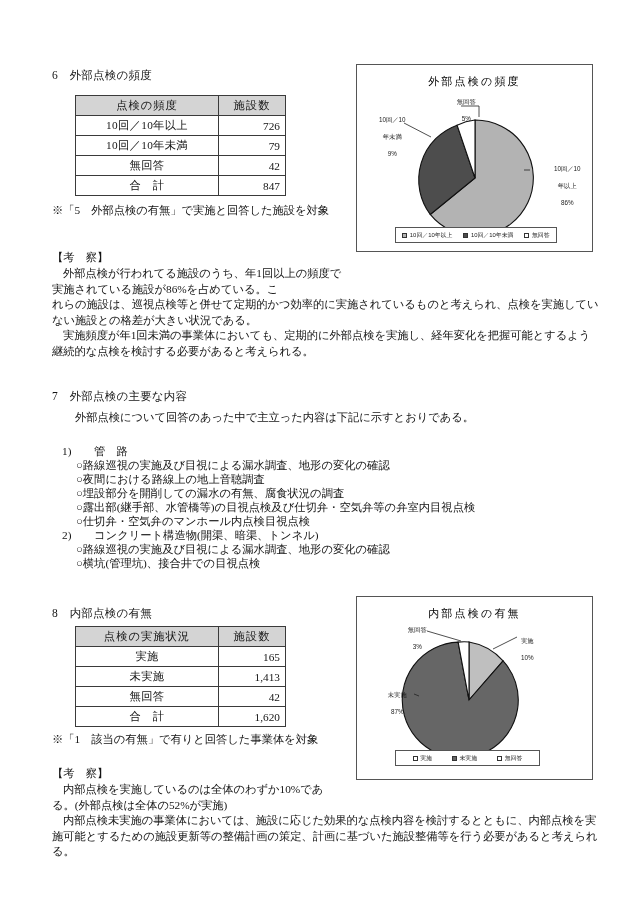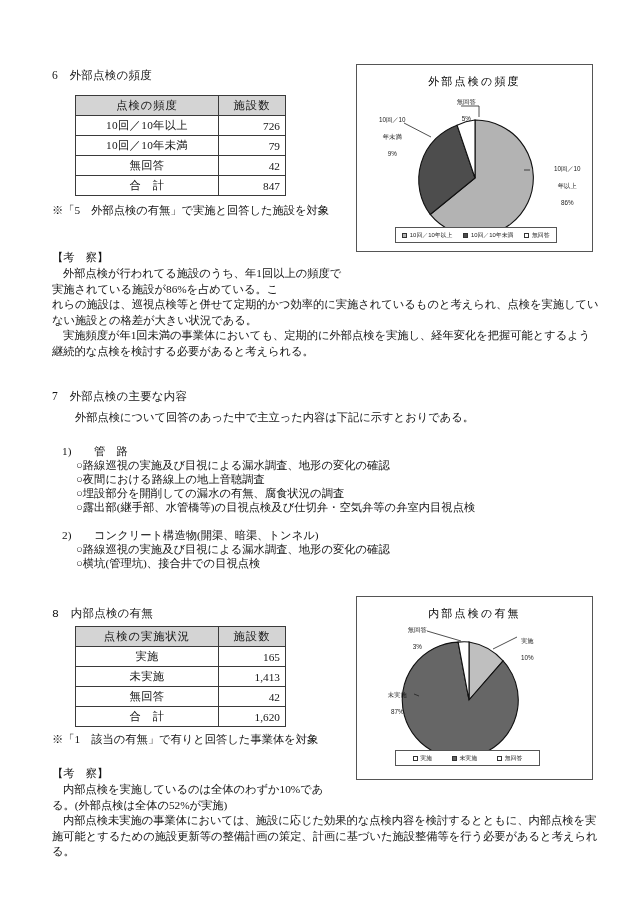--- a/index.html
+++ b/index.html
@@ -223,26 +223,27 @@
 
   <div class="sec-head" style="left:52px; top:389px;"><span>7</span>　<span>外部点検の主要な内容</span></div>
 
   <div class="para wide" style="left:75px; top:410px;">外部点検について回答のあった中で主立った内容は下記に示すとおりである。</div>
 
   <div class="list-line" style="left:62px; top:444px;"><span>1)</span>　　<span>管　路</span></div>
   <div class="list-line" style="left:76px; top:458px;">○路線巡視の実施及び目視による漏水調査、地形の変化の確認</div>
   <div class="list-line" style="left:76px; top:472px;">○夜間における路線上の地上音聴調査</div>
   <div class="list-line" style="left:76px; top:500px;">○露出部(継手部、水管橋等)の目視点検及び仕切弁・空気弁等の弁室内目視点検</div>
   <div class="list-line" style="left:76px; top:486px;">○埋設部分を開削しての漏水の有無、腐食状況の調査</div>
+  <div class="list-line" style="left:76px; top:514px;">○仕切弁・空気弁のマンホール内点検目視点検</div>
 
   <div class="list-line" style="left:62px; top:528px;"><span>2)</span>　　<span>コンクリート構造物(開渠、暗渠、トンネル)</span></div>
   <div class="list-line" style="left:76px; top:542px;">○路線巡視の実施及び目視による漏水調査、地形の変化の確認</div>
   <div class="list-line" style="left:76px; top:556px;">○横坑(管理坑)、接合井での目視点検</div>
 
-  <div class="sec-head" style="left:52px; top:606px;font-family:Liberation Mono, monospace;"><span>8</span>　<span>内部点検の有無</span></div>
+  <div class="sec-head" style="left:52px; top:606px;"><span>8</span>　<span>内部点検の有無</span></div>
 
   <table class="data" style="left:75px; top:626px;">
     <thead>
       <tr>
         <th class="c1">点検の実施状況</th>
         <th class="c2">施設数</th>
       </tr>
     </thead>
     <tbody>
       <tr>

